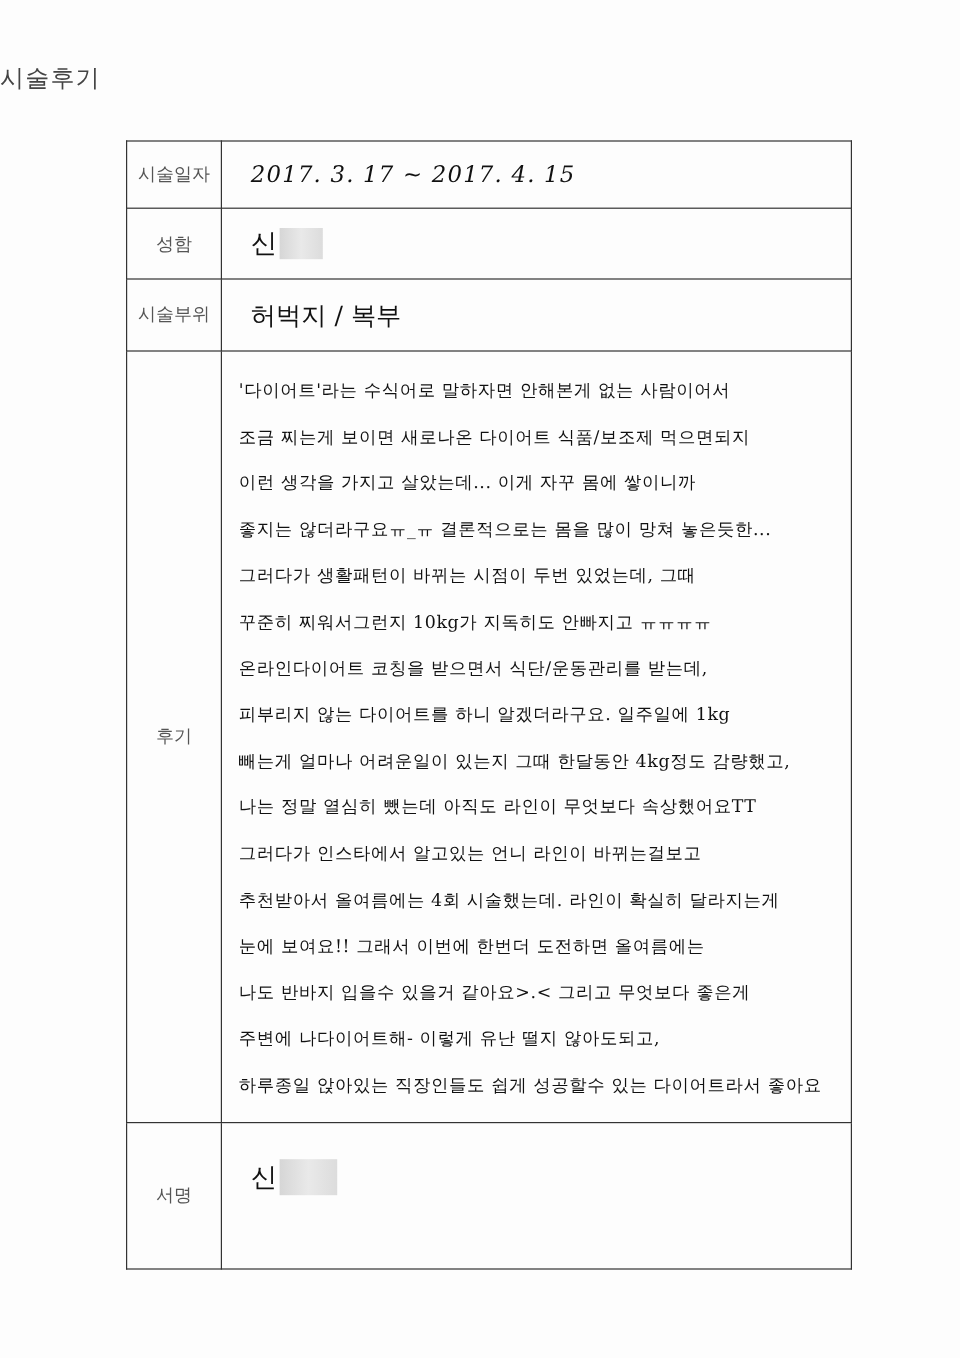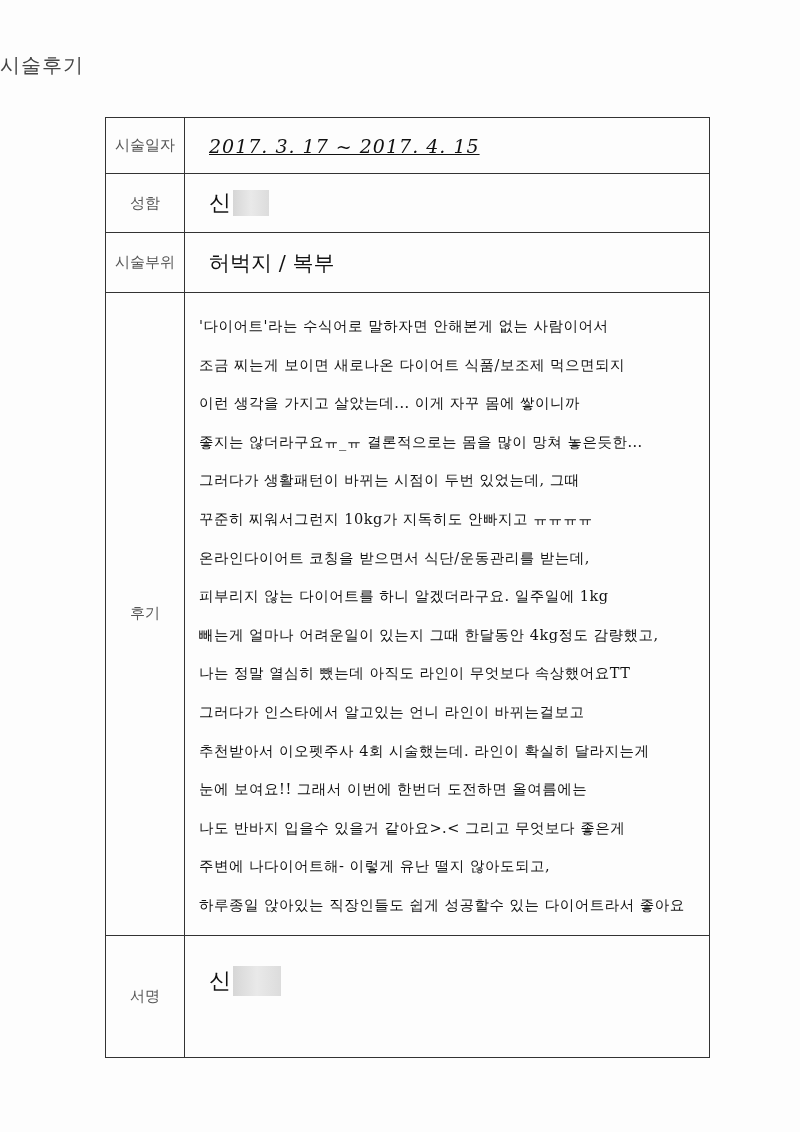--- a/index.html
+++ b/index.html
@@ -4,21 +4,21 @@
 <style>
   html,body{margin:0;padding:0;background:#fff;}
   body{width:800px;height:1132px;position:relative;overflow:hidden;font-family:"DejaVu Sans",sans-serif;color:#222;}
   .page{position:absolute;left:0;top:0;width:800px;height:1132px;background:#fdfdfd;}
   .title{position:absolute;left:0;width:800px;top:52px;font-size:20px;color:#444;letter-spacing:1px;}
   table.form{position:absolute;left:74px;top:117px;width:605px;border-collapse:collapse;margin-left:31px;}
   table.form td{border:1.5px solid #333;vertical-align:middle;}
   td.lbl{width:76px;text-align:center;font-size:15px;color:#555;}
   td.val{padding-left:24px;font-family:"DejaVu Serif",serif;color:#111;}
   .hand{font-style:italic;}
-  .date{font-size:19px;letter-spacing:1px;text-decoration:underline;}
+  .date{font-size:19px;letter-spacing:1px;}
   .site{font-size:21px;}
   .name{font-size:22px;display:flex;align-items:center;}
   .blur{display:inline-block;width:36px;height:26px;background:linear-gradient(90deg,#d6d6d6,#e9e9e9 50%,#dcdcdc);margin-left:2px;}
   .review{padding:14px 8px 10px 14px !important;}
   .rline{height:38.6px;line-height:38.6px;font-size:14.5px;white-space:nowrap;letter-spacing:0.5px;}
   .sign{padding-left:26px;}
   .sign .name{margin-top:-30px;}
 </style>
 </head>
 <body>
@@ -52,21 +52,21 @@
         <div class="rline">조금 찌는게 보이면 새로나온 다이어트 식품/보조제 먹으면되지</div>
         <div class="rline">이런 생각을 가지고 살았는데... 이게 자꾸 몸에 쌓이니까</div>
         <div class="rline">좋지는 않더라구요ㅠ_ㅠ 결론적으로는 몸을 많이 망쳐 놓은듯한...</div>
         <div class="rline">그러다가 생활패턴이 바뀌는 시점이 두번 있었는데, 그때</div>
         <div class="rline">꾸준히 찌워서그런지 10kg가 지독히도 안빠지고 ㅠㅠㅠㅠ</div>
         <div class="rline">온라인다이어트 코칭을 받으면서 식단/운동관리를 받는데,</div>
         <div class="rline">피부리지 않는 다이어트를 하니 알겠더라구요. 일주일에 1kg</div>
         <div class="rline">빼는게 얼마나 어려운일이 있는지 그때 한달동안 4kg정도 감량했고,</div>
         <div class="rline">나는 정말 열심히 뺐는데 아직도 라인이 무엇보다 속상했어요TT</div>
         <div class="rline">그러다가 인스타에서 알고있는 언니 라인이 바뀌는걸보고</div>
-        <div class="rline">추천받아서 이오펫주사 4회 시술했는데. 라인이 확실히 달라지는게</div>
+        <div class="rline">추천받아서 올여름에는 4회 시술했는데. 라인이 확실히 달라지는게</div>
         <div class="rline">눈에 보여요!! 그래서 이번에 한번더 도전하면 올여름에는</div>
         <div class="rline">나도 반바지 입을수 있을거 같아요&gt;.&lt; 그리고 무엇보다 좋은게</div>
         <div class="rline">주변에 나다이어트해- 이렇게 유난 떨지 않아도되고,</div>
         <div class="rline">하루종일 앉아있는 직장인들도 쉽게 성공할수 있는 다이어트라서 좋아요</div>
       </td>
     </tr>
     <tr style="height:122px">
       <td class="lbl">서명</td>
       <td class="val sign">
         <span class="name">

